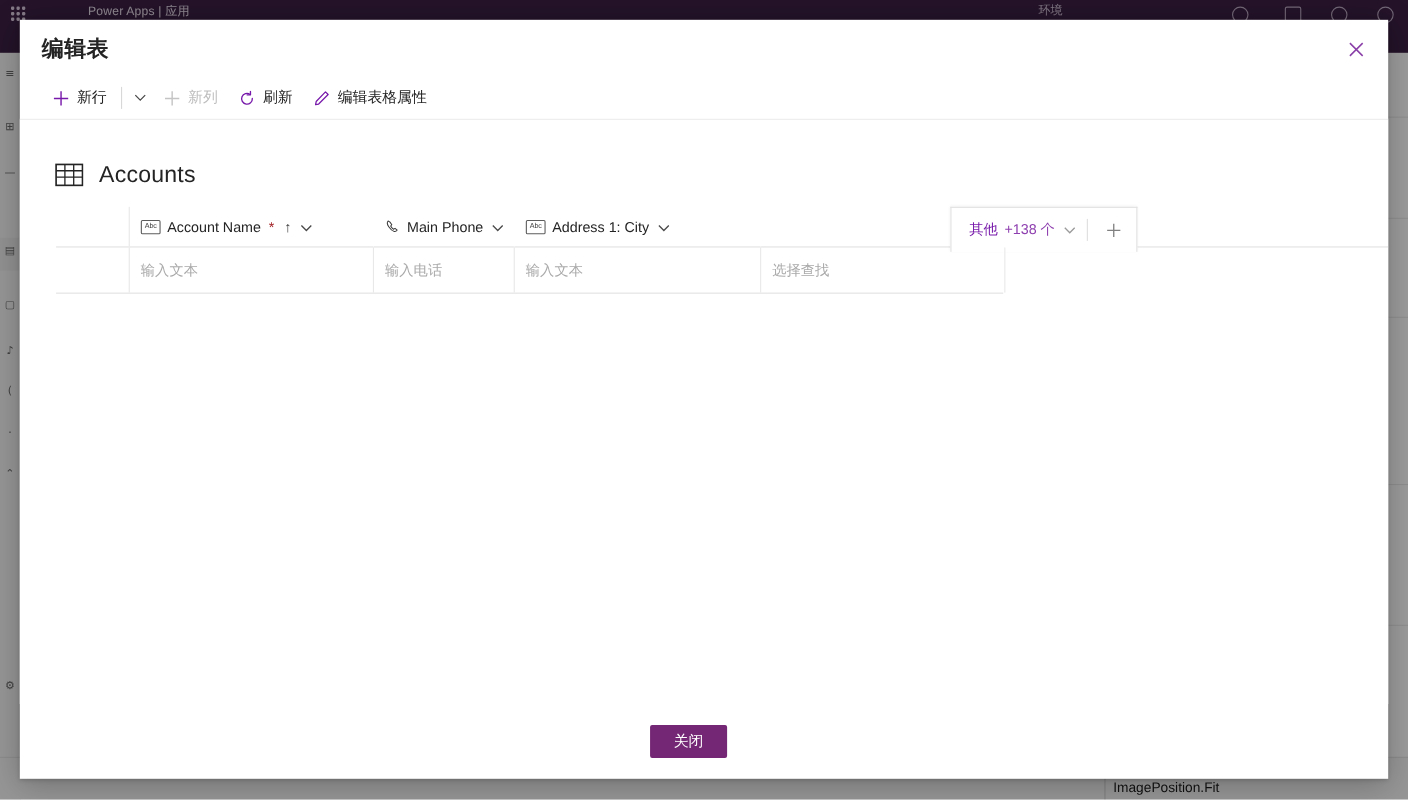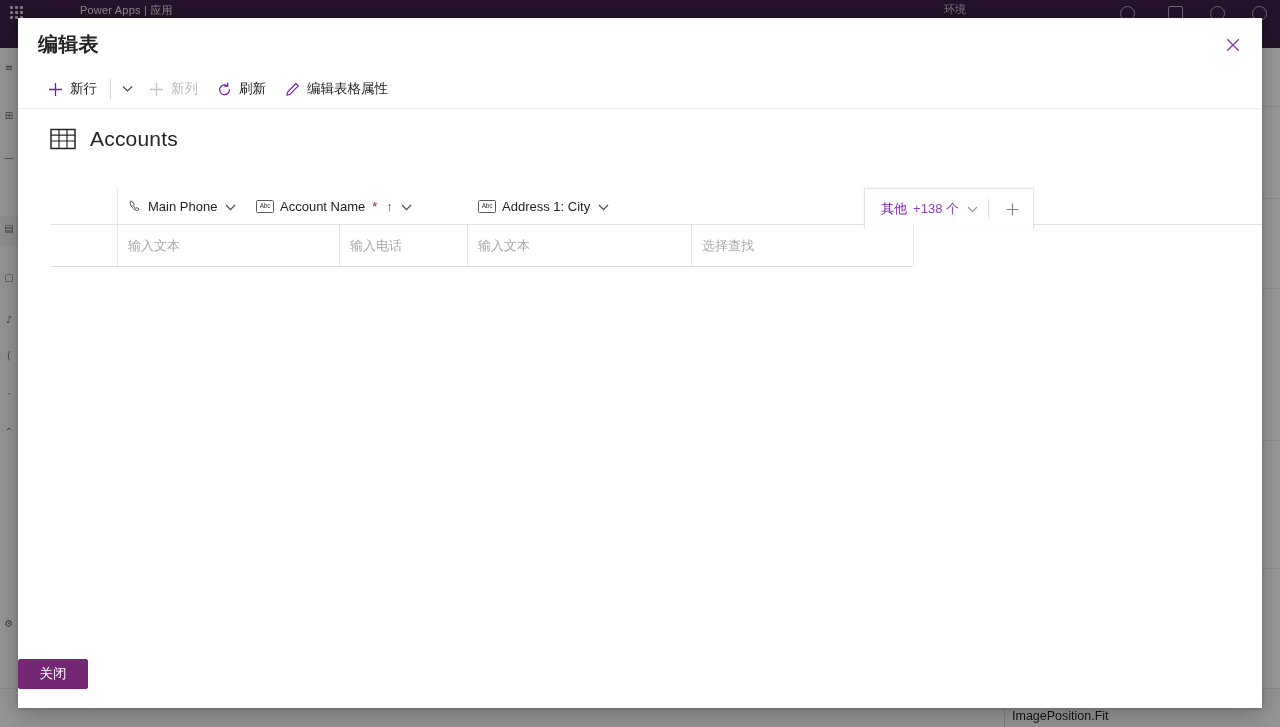--- a/index.html
+++ b/index.html
@@ -166,21 +166,21 @@
   .msgbar-btn {
     width: 28px; height: 24px; display: flex; align-items: center; justify-content: center;
     cursor: pointer; background: none; border: none; padding: 0;
   }
 
   
   .dlg-body { flex: 1 1 auto; position: relative; background: #ffffff; overflow: hidden; }
 
   .entity-head {
     display: flex; align-items: center; gap: 14px;
-    padding: 18px 0 0 32px; height: 42px; box-sizing: border-box;
+    padding: 18px 0 0 32px; height: 42px; box-sizing: border-box; margin-top: 20px;
   }
   .entity-ico { width: 26px; height: 24px; flex: 0 0 26px; }
   .entity-name { font-size: 21px; color: #242424; font-weight: 400; letter-spacing: .2px; }
 
   
   .grid { position: absolute; left: 33px; top: 79px; right: 0; }
 
   .grid-headrow {
     display: flex; align-items: flex-end; height: 36px;
     position: relative;
@@ -230,21 +230,21 @@
     display: flex; align-items: center; padding-left: 10px;
     border-right: 1px solid #e8e8e8;
     font-size: 13px; color: #a9a9a9;
     cursor: text;
   }
   .grid-bottomline { height: 1px; background: #e1e1e1; }
 
   
   .dlg-footer {
     flex: 0 0 68px; height: 68px;
-    display: flex; align-items: center; justify-content: flex-start;
+    display: flex; align-items: center; justify-content: center;
     padding-right: 28px;
   }
   .btn-primary {
     min-width: 70px; height: 30px; padding: 0 18px;
     background: #742774; color: #ffffff;
     border: 1px solid #742774; border-radius: 2px;
     font-size: 13.5px; font-family: inherit; cursor: pointer;
   }
 </style>
 </head>
@@ -393,39 +393,39 @@
           </svg>
         </span>
         <span class="entity-name">Accounts</span>
       </div>
 
       <div class="grid">
 
         <div class="grid-headrow">
           <div class="gh-rowselect"></div>
 
+          <div class="gh-cell" style="width:222px">
+            <span class="gh-typeico">Abc</span>
+            <span class="gh-label">Account Name</span>
+            <span class="gh-req">*</span>
+            <span class="gh-sort">↑</span>
+            <span class="chev">
+              <svg width="11" height="7" viewBox="0 0 11 7">
+                  <path d="M1 1 L5.5 5.6 L10 1" stroke="#4a4a4a" stroke-width="1.2" fill="none"></path>
+                </svg>
+            </span>
+          </div>
+
           <div class="gh-cell" style="width:128px">
             <span style="display:inline-flex;">
               <svg width="14" height="14" viewBox="0 0 16 16">
                 <path d="M3.2 2.2 C2 3.4 2.2 5.6 3.9 8.2 C5.6 10.8 7.8 12.6 9.6 13 C10.8 13.3 12 12.6 12.7 11.6 L10.4 9.8 L8.8 10.8 C7.8 10.2 6.6 8.8 5.9 7.4 L7.1 6 L5.2 3.4 Z" stroke="#3a3a3a" stroke-width="1.05" fill="none" stroke-linejoin="round"></path>
               </svg>
             </span>
             <span class="gh-label">Main Phone</span>
-            <span class="chev">
-              <svg width="11" height="7" viewBox="0 0 11 7">
-                  <path d="M1 1 L5.5 5.6 L10 1" stroke="#4a4a4a" stroke-width="1.2" fill="none"></path>
-                </svg>
-            </span>
-          </div>
-
-          <div class="gh-cell" style="width:222px">
-            <span class="gh-typeico">Abc</span>
-            <span class="gh-label">Account Name</span>
-            <span class="gh-req">*</span>
-            <span class="gh-sort">↑</span>
             <span class="chev">
               <svg width="11" height="7" viewBox="0 0 11 7">
                   <path d="M1 1 L5.5 5.6 L10 1" stroke="#4a4a4a" stroke-width="1.2" fill="none"></path>
                 </svg>
             </span>
           </div>
 
           <div class="gh-cell" style="width:224px">
             <span class="gh-typeico">Abc</span>
             <span class="gh-label">Address 1: City</span>

